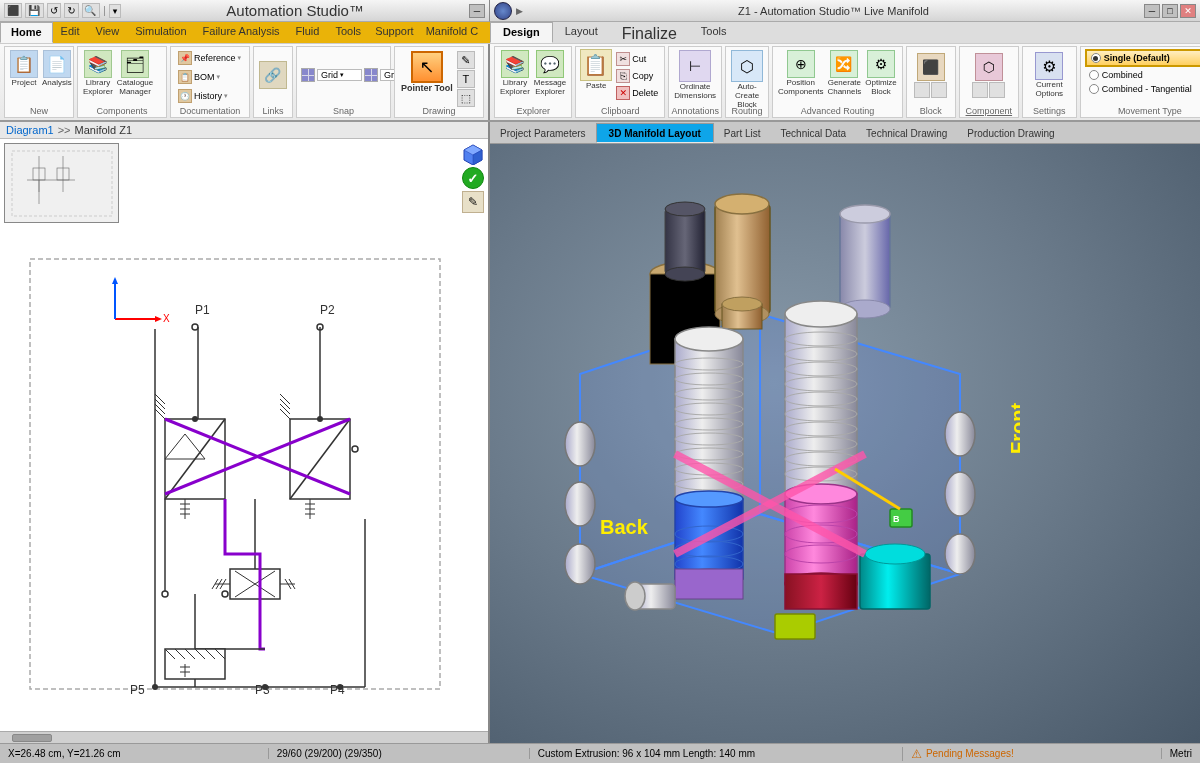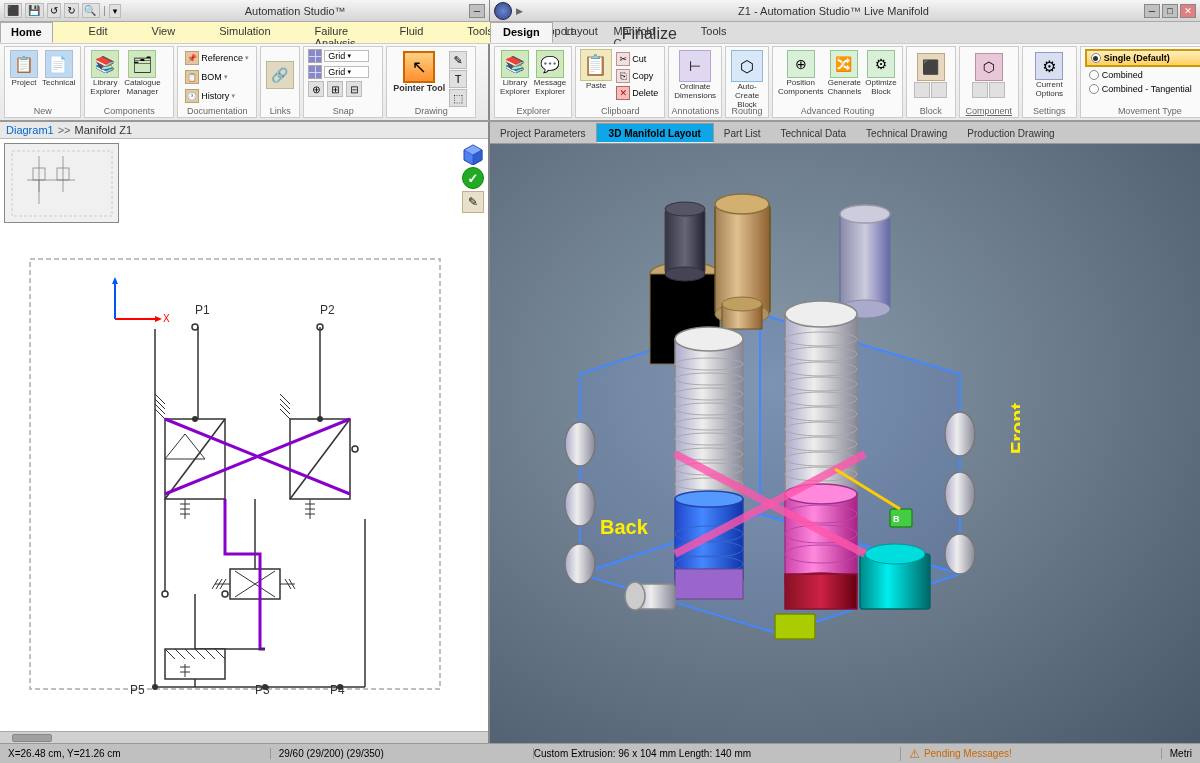--- a/index.html
+++ b/index.html
@@ -14,41 +14,41 @@
     <div style="display:flex; align-items:center; gap:3px;">
 
       <span style="font-size:10px; cursor:pointer; padding:1px 2px; border:1px solid #bbb; background:#e0e0e0;">⬛</span>
       <span style="font-size:10px; cursor:pointer; padding:1px 2px; border:1px solid #bbb; background:#e0e0e0;">💾</span>
       <span style="font-size:10px; cursor:pointer; padding:1px 2px; border:1px solid #bbb; background:#e0e0e0;">↺</span>
       <span style="font-size:10px; cursor:pointer; padding:1px 2px; border:1px solid #bbb; background:#e0e0e0;">↻</span>
       <span style="font-size:10px; cursor:pointer; padding:1px 2px; border:1px solid #bbb; background:#e0e0e0;">🔍</span>
       <span style="font-size:10px; color:#888;">|</span>
       <span style="font-size:9px; padding:1px 3px; border:1px solid #bbb; background:#e0e0e0; cursor:pointer;">▾</span>
     </div>
-    <span style="font-size:11px; color:#333; font-weight:normal;">Automation Studio™</span>
+    <span style="font-size:15px; color:#333; font-weight:normal;">Automation Studio™</span>
     <div style="display:flex; gap:2px;">
       <div style="width:16px; height:14px; background:#c0c0c0; border:1px solid #888; font-size:9px; display:flex; align-items:center; justify-content:center; cursor:pointer;">─</div>
     </div>
   </div>
 
   <div style="flex:1; height:22px; background:linear-gradient(to bottom,#f5f5f5,#d5d5d5); display:flex; align-items:center; justify-content:space-between; padding:0 4px; border-bottom:1px solid #aaa;">
     <div style="display:flex; align-items:center; gap:4px;">
       <div style="width:18px; height:18px; background:radial-gradient(circle,#6688cc,#334488); border-radius:50%; border:1px solid #224;"></div>
       <span style="font-size:9px; color:#666;">▶</span>
     </div>
     <span style="font-size:11px; color:#333;">Z1 - Automation Studio™ Live Manifold</span>
     <div style="display:flex; gap:2px;">
       <div style="width:16px; height:14px; background:#c0c0c0; border:1px solid #888; font-size:9px; display:flex; align-items:center; justify-content:center; cursor:pointer;">─</div>
       <div style="width:16px; height:14px; background:#c0c0c0; border:1px solid #888; font-size:9px; display:flex; align-items:center; justify-content:center; cursor:pointer;">□</div>
       <div style="width:16px; height:14px; background:#e08080; border:1px solid #888; font-size:9px; display:flex; align-items:center; justify-content:center; cursor:pointer; color:white;">✕</div>
     </div>
   </div>
 </div>
 
-<div style="display:flex; height:22px; background:#fef9c3; border-bottom:1px solid #ccc; width:490px; float:left;gap:28px;">
+<div style="display:flex; height:22px; background:#eab308; border-bottom:1px solid #ccc; width:490px; float:left;">
   <div style="padding:3px 10px; font-size:11px; cursor:pointer; background:#f5f5f5; border:1px solid #aaa; border-bottom:1px solid #f5f5f5; color:#000; font-weight:bold;">Home</div>
   <div style="padding:3px 8px; font-size:11px; cursor:pointer; color:#333;">Edit</div>
   <div style="padding:3px 8px; font-size:11px; cursor:pointer; color:#333;">View</div>
   <div style="padding:3px 8px; font-size:11px; cursor:pointer; color:#333;">Simulation</div>
   <div style="padding:3px 8px; font-size:11px; cursor:pointer; color:#333;">Failure Analysis</div>
   <div style="padding:3px 8px; font-size:11px; cursor:pointer; color:#333;">Fluid</div>
   <div style="padding:3px 8px; font-size:11px; cursor:pointer; color:#333;">Tools</div>
   <div style="padding:3px 6px; font-size:11px; cursor:pointer; color:#333;">Support</div>
   <div style="padding:3px 6px; font-size:11px; cursor:pointer; color:#333;">Manifold C</div>
 </div>
@@ -66,21 +66,21 @@
   <div style="width:490px; background:linear-gradient(to bottom,#f8f8f8,#e8e8e8); display:flex; padding:2px 4px; gap:3px; align-items:stretch; border-right:2px solid #888; flex-shrink:0;">
 
     <div style="display:flex; flex-direction:column; border:1px solid #ccc; background:#fafafa; padding:2px 4px; min-width:70px; position:relative;">
       <div style="display:flex; gap:2px; padding-bottom:14px; align-items:center;">
         <div style="display:flex; flex-direction:column; align-items:center; cursor:pointer; padding:1px;">
           <div style="width:28px; height:28px; background:#c0d8f0; border:1px solid #aac0d8; display:flex; align-items:center; justify-content:center; font-size:16px;">📋</div>
           <span style="font-size:8px; color:#333;">Project</span>
         </div>
         <div style="display:flex; flex-direction:column; align-items:center; cursor:pointer; padding:1px;">
           <div style="width:28px; height:28px; background:#c0d8f0; border:1px solid #aac0d8; display:flex; align-items:center; justify-content:center; font-size:16px;">📄</div>
-          <span style="font-size:8px; color:#333;">Technical</span>
+          <span style="font-size:8px; color:#333;">Analysis</span>
         </div>
       </div>
       <span style="font-size:9px; color:#666; position:absolute; bottom:1px; left:0; right:0; text-align:center;">New</span>
     </div>
 
     <div style="display:flex; flex-direction:column; border:1px solid #ccc; background:#fafafa; padding:2px 4px; min-width:90px; position:relative;">
       <div style="display:flex; gap:2px; padding-bottom:14px;">
         <div style="display:flex; flex-direction:column; align-items:center; cursor:pointer; padding:1px;">
           <div style="width:28px; height:28px; background:#d0e8c0; border:1px solid #a0c890; display:flex; align-items:center; justify-content:center; font-size:16px;">📚</div>
           <span style="font-size:8px; color:#333; text-align:center;">Library<br>Explorer</span>
@@ -115,21 +115,21 @@
     </div>
 
     <div style="display:flex; flex-direction:column; border:1px solid #ccc; background:#fafafa; padding:2px 4px; min-width:40px; position:relative;">
       <div style="padding-bottom:14px; flex:1; display:flex; align-items:center; justify-content:center;">
         <div style="width:28px; height:28px; background:#e0d8c0; border:1px solid #c0b890; display:flex; align-items:center; justify-content:center; font-size:14px; cursor:pointer;">🔗</div>
       </div>
       <span style="font-size:9px; color:#666; position:absolute; bottom:1px; left:0; right:0; text-align:center;">Links</span>
     </div>
 
     <div style="display:flex; flex-direction:column; border:1px solid #ccc; background:#fafafa; padding:2px 4px; min-width:80px; position:relative;">
-      <div style="display:flex; flex-direction:column; gap:2px; padding-bottom:14px; flex:1;">
+      <div style="display:flex; flex-direction:row; gap:2px; padding-bottom:14px; flex:1;">
         <div style="display:flex; align-items:center; gap:2px;">
           <div style="width:14px; height:14px; background:#d8d8e8; border:1px solid #aaa; display:grid; grid-template-columns:1fr 1fr; gap:1px;">
             <div style="background:#8888cc;"></div>
               <div style="background:#8888cc;"></div>
             <div style="background:#8888cc;"></div>
               <div style="background:#8888cc;"></div>
           </div>
           <div style="display:flex; align-items:center; border:1px solid #bbb; background:white; padding:0 3px; font-size:9px; min-width:45px; cursor:pointer;">
             <span>Grid</span>
             <span style="margin-left:2px; font-size:7px;">▾</span>
@@ -619,21 +619,21 @@
   </div>
 </div>
 
 <div style="height:20px; background:#c0c0c0; border-top:1px solid #999; display:flex; align-items:center; padding:0 8px; font-size:10px; justify-content:space-between;">
   <div style="display:flex; align-items:center; gap:4px;">
     <span>X=26.48 cm, Y=21.26 cm</span>
   </div>
   <div style="display:flex; align-items:center; gap:4px; border-left:1px solid #999; padding-left:8px;">
     <span>29/60 (29/200) (29/350)</span>
   </div>
-  <div style="display:flex; align-items:center; gap:4px; border-left:1px solid #999; text-align:center;">
+  <div style="display:flex; align-items:center; gap:4px; border-left:1px solid #999; padding-left:8px;text-align:center;">
     <span>Custom Extrusion: 96 x 104 mm  Length: 140 mm</span>
   </div>
   <div style="display:flex; align-items:center; gap:4px; color:#cc6600; border-left:1px solid #999; padding-left:8px;">
     <span style="font-size:12px;">⚠</span>
     <span>Pending Messages!</span>
   </div>
   <div style="display:flex; align-items:center; gap:4px; border-left:1px solid #999; padding-left:8px;">
     <span>Metri</span>
   </div>
 </div>

